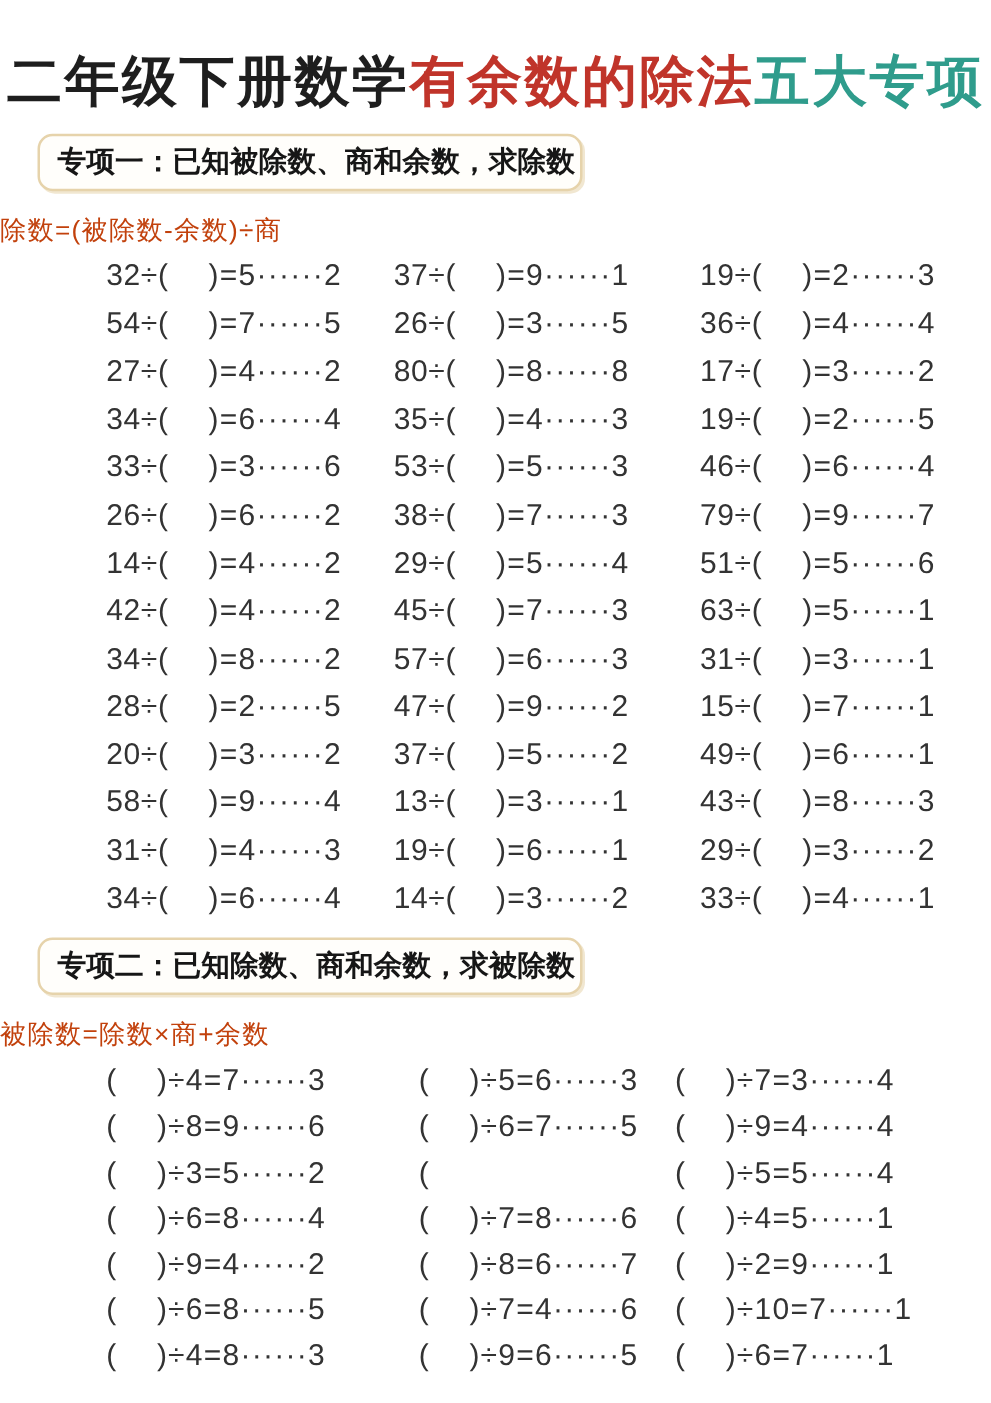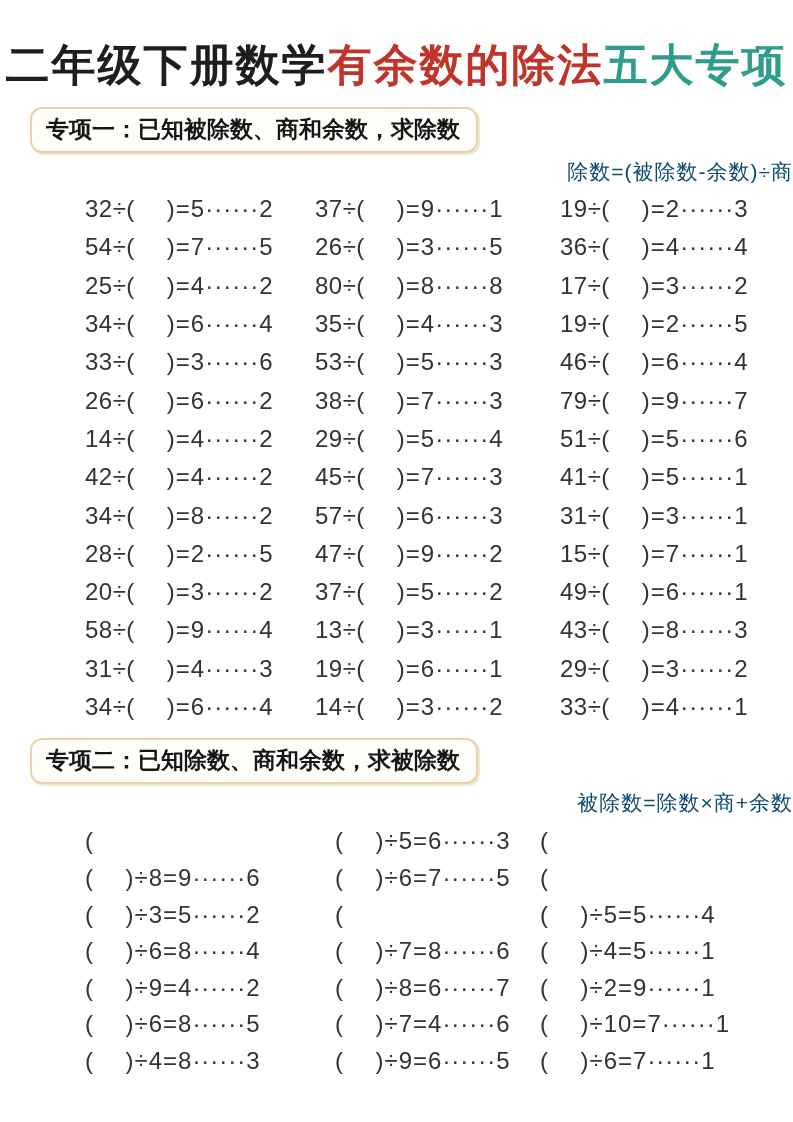--- a/index.html
+++ b/index.html
@@ -33,37 +33,37 @@
   }
   .title .t-black { color: #1e1e1e; }
   .title .t-red   { color: #c0342a; }
   .title .t-teal  { color: #2f9c8c; }
 
   
   .section-box {
     display: inline-block;
     margin-left: 30px;
     margin-top: 12px;
-    padding: 5px 16px 6px 14px;
+    padding: 5px 4px 6px 14px;
     border: 2px solid #e6d3ab;
     border-radius: 12px;
     box-shadow: 2px 2px 0 rgba(230, 211, 171, 0.55);
     background: #fffefb;
     font-size: 23px;
     font-weight: bold;
     color: #161616;
     white-space: nowrap;
   }
 
   
   .formula {
-    text-align: right;
+    text-align: left;
     font-size: 21px;
-    color: #0c4a6e;
-    margin-top: 5px;
+    color: #c2410c;
+    margin-top: 17px;
     font-weight: 500;
     letter-spacing: 1px;
   }
 
   
   .grid {
     display: grid;
     padding-left: 85px;
     padding-right: 44px;
     font-size: 24px;
@@ -130,21 +130,21 @@
           <span>26÷(</span>
           <span class="paren-gap"></span>
           <span class="dots">)=3······5</span>
         </div>
         <div class="problem">
           <span>36÷(</span>
           <span class="paren-gap"></span>
           <span class="dots">)=4······4</span>
         </div>
         <div class="problem">
-          <span>25÷(</span>
+          <span>27÷(</span>
           <span class="paren-gap"></span>
           <span class="dots">)=4······2</span>
         </div>
         <div class="problem">
           <span>80÷(</span>
           <span class="paren-gap"></span>
           <span class="dots">)=8······8</span>
         </div>
         <div class="problem">
           <span>17÷(</span>
@@ -215,21 +215,21 @@
           <span>42÷(</span>
           <span class="paren-gap"></span>
           <span class="dots">)=4······2</span>
         </div>
         <div class="problem">
           <span>45÷(</span>
           <span class="paren-gap"></span>
           <span class="dots">)=7······3</span>
         </div>
         <div class="problem">
-          <span>41÷(</span>
+          <span>63÷(</span>
           <span class="paren-gap"></span>
           <span class="dots">)=5······1</span>
         </div>
         <div class="problem">
           <span>34÷(</span>
           <span class="paren-gap"></span>
           <span class="dots">)=8······2</span>
         </div>
         <div class="problem">
           <span>57÷(</span>
@@ -319,43 +319,46 @@
       </div>
   </div>
 
   <div>
     <div class="section-box">专项二：已知除数、商和余数，求被除数</div>
     <div class="formula">被除数=除数×商+余数</div>
     <div class="grid grid-2">
         <div class="problem">
           <span>(</span>
           <span class="paren-gap"></span>
+          <span class="dots">)÷4=7······3</span>
         </div>
         <div class="problem">
           <span>(</span>
           <span class="paren-gap"></span>
           <span class="dots">)÷5=6······3</span>
         </div>
         <div class="problem">
           <span>(</span>
           <span class="paren-gap"></span>
+          <span class="dots">)÷7=3······4</span>
         </div>
         <div class="problem">
           <span>(</span>
           <span class="paren-gap"></span>
           <span class="dots">)÷8=9······6</span>
         </div>
         <div class="problem">
           <span>(</span>
           <span class="paren-gap"></span>
           <span class="dots">)÷6=7······5</span>
         </div>
         <div class="problem">
           <span>(</span>
           <span class="paren-gap"></span>
+          <span class="dots">)÷9=4······4</span>
         </div>
         <div class="problem">
           <span>(</span>
           <span class="paren-gap"></span>
           <span class="dots">)÷3=5······2</span>
         </div>
         <div class="problem">
           <span>(</span>
           <span class="paren-gap"></span>
         </div>

